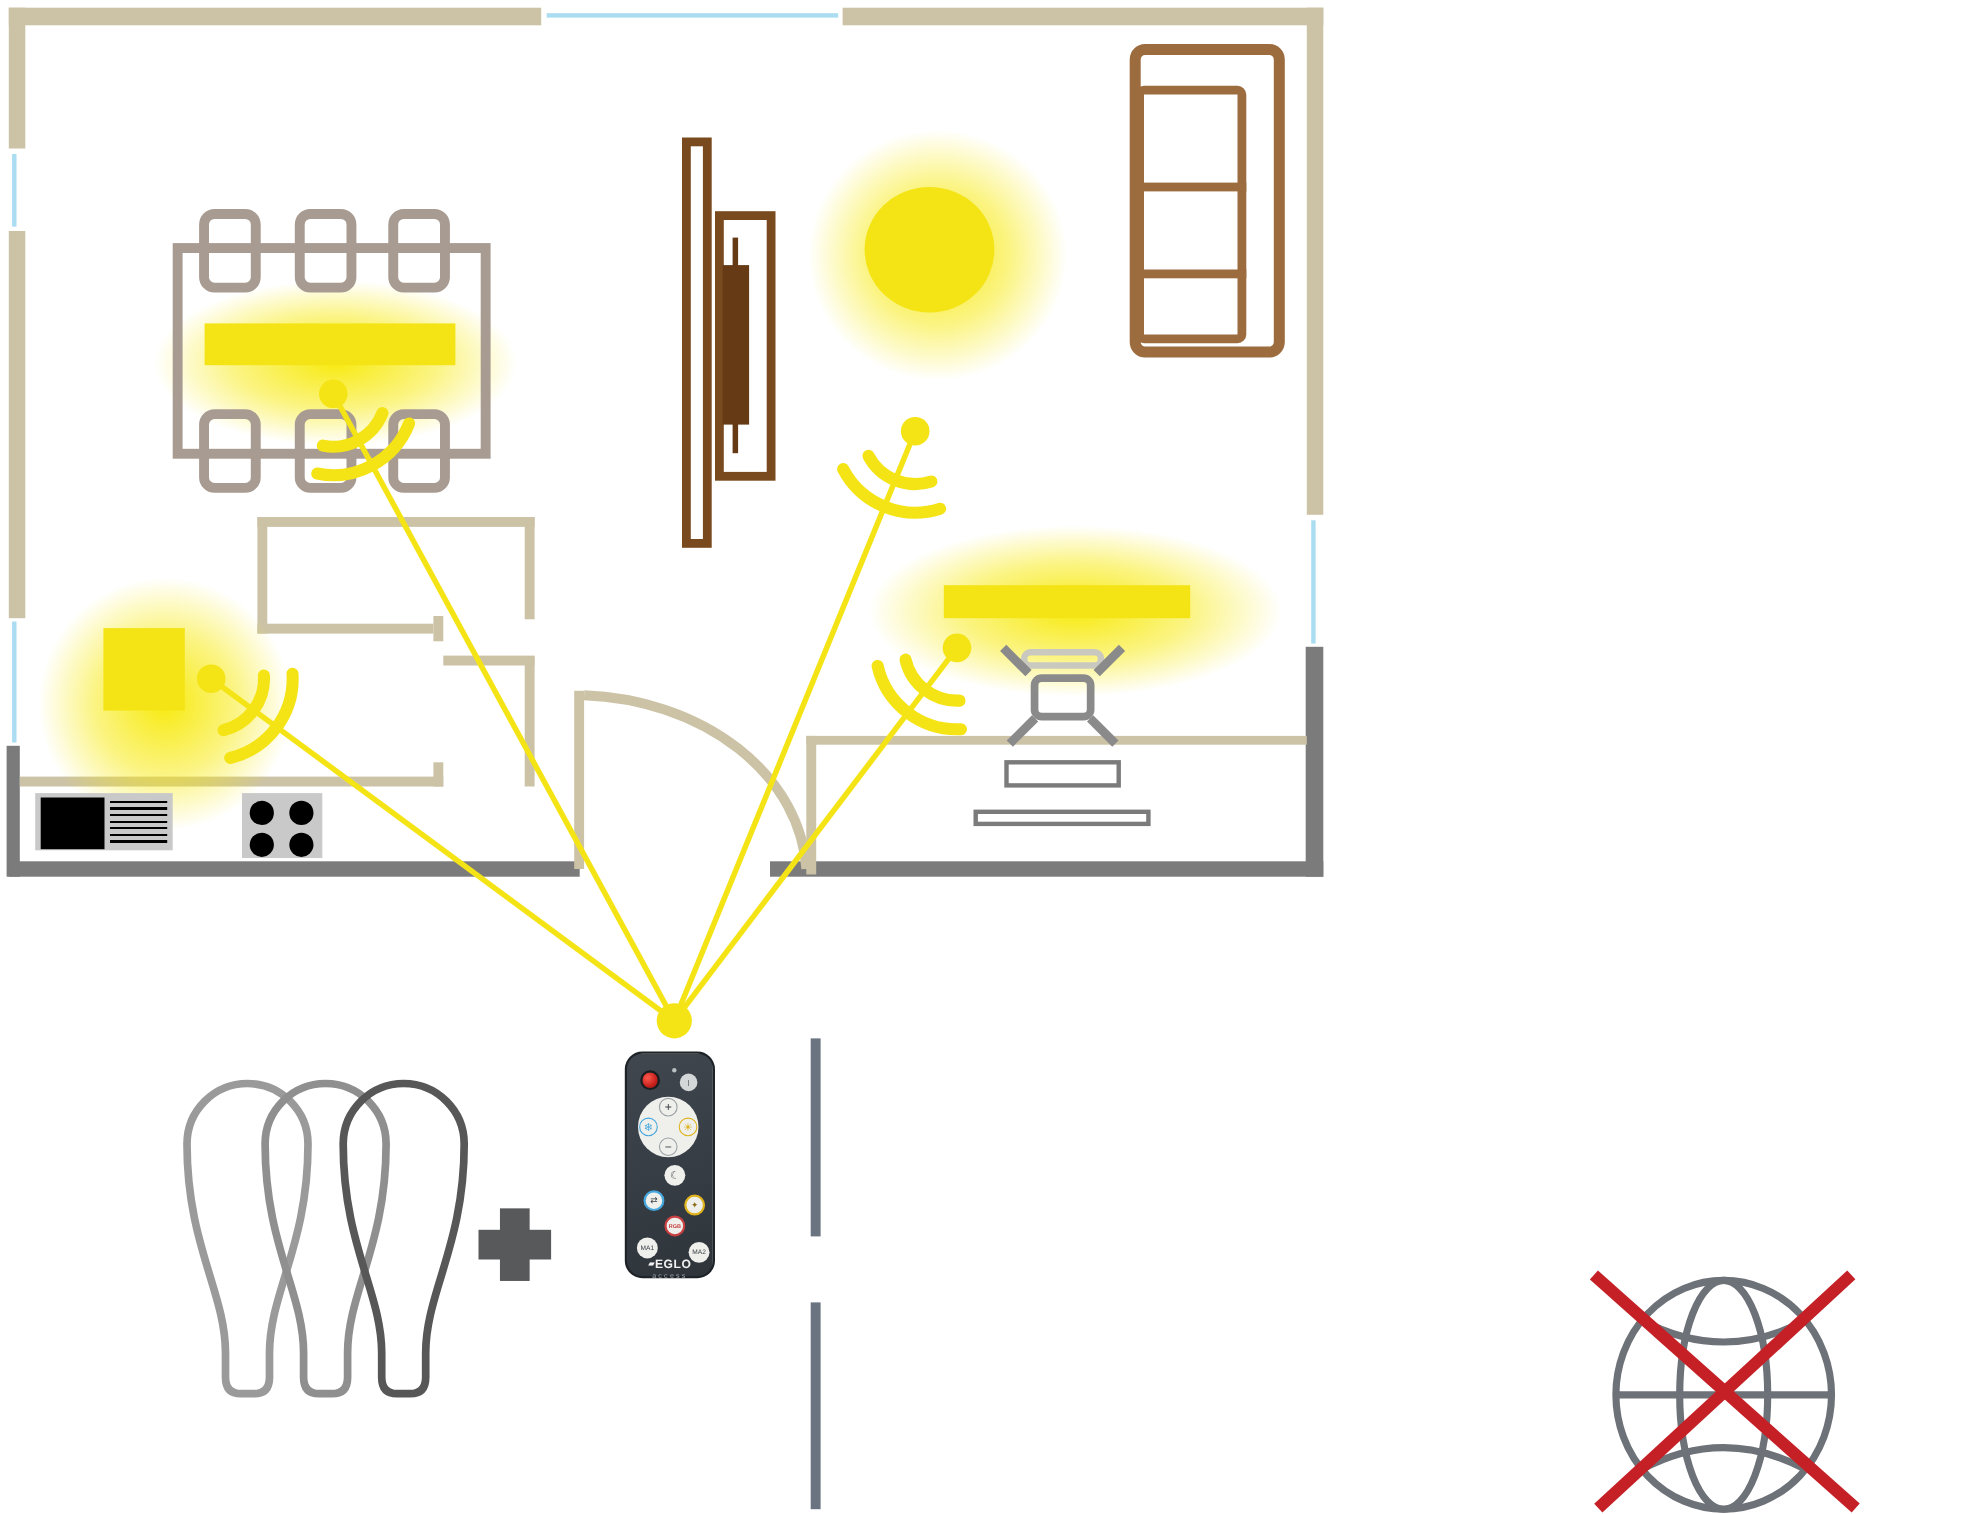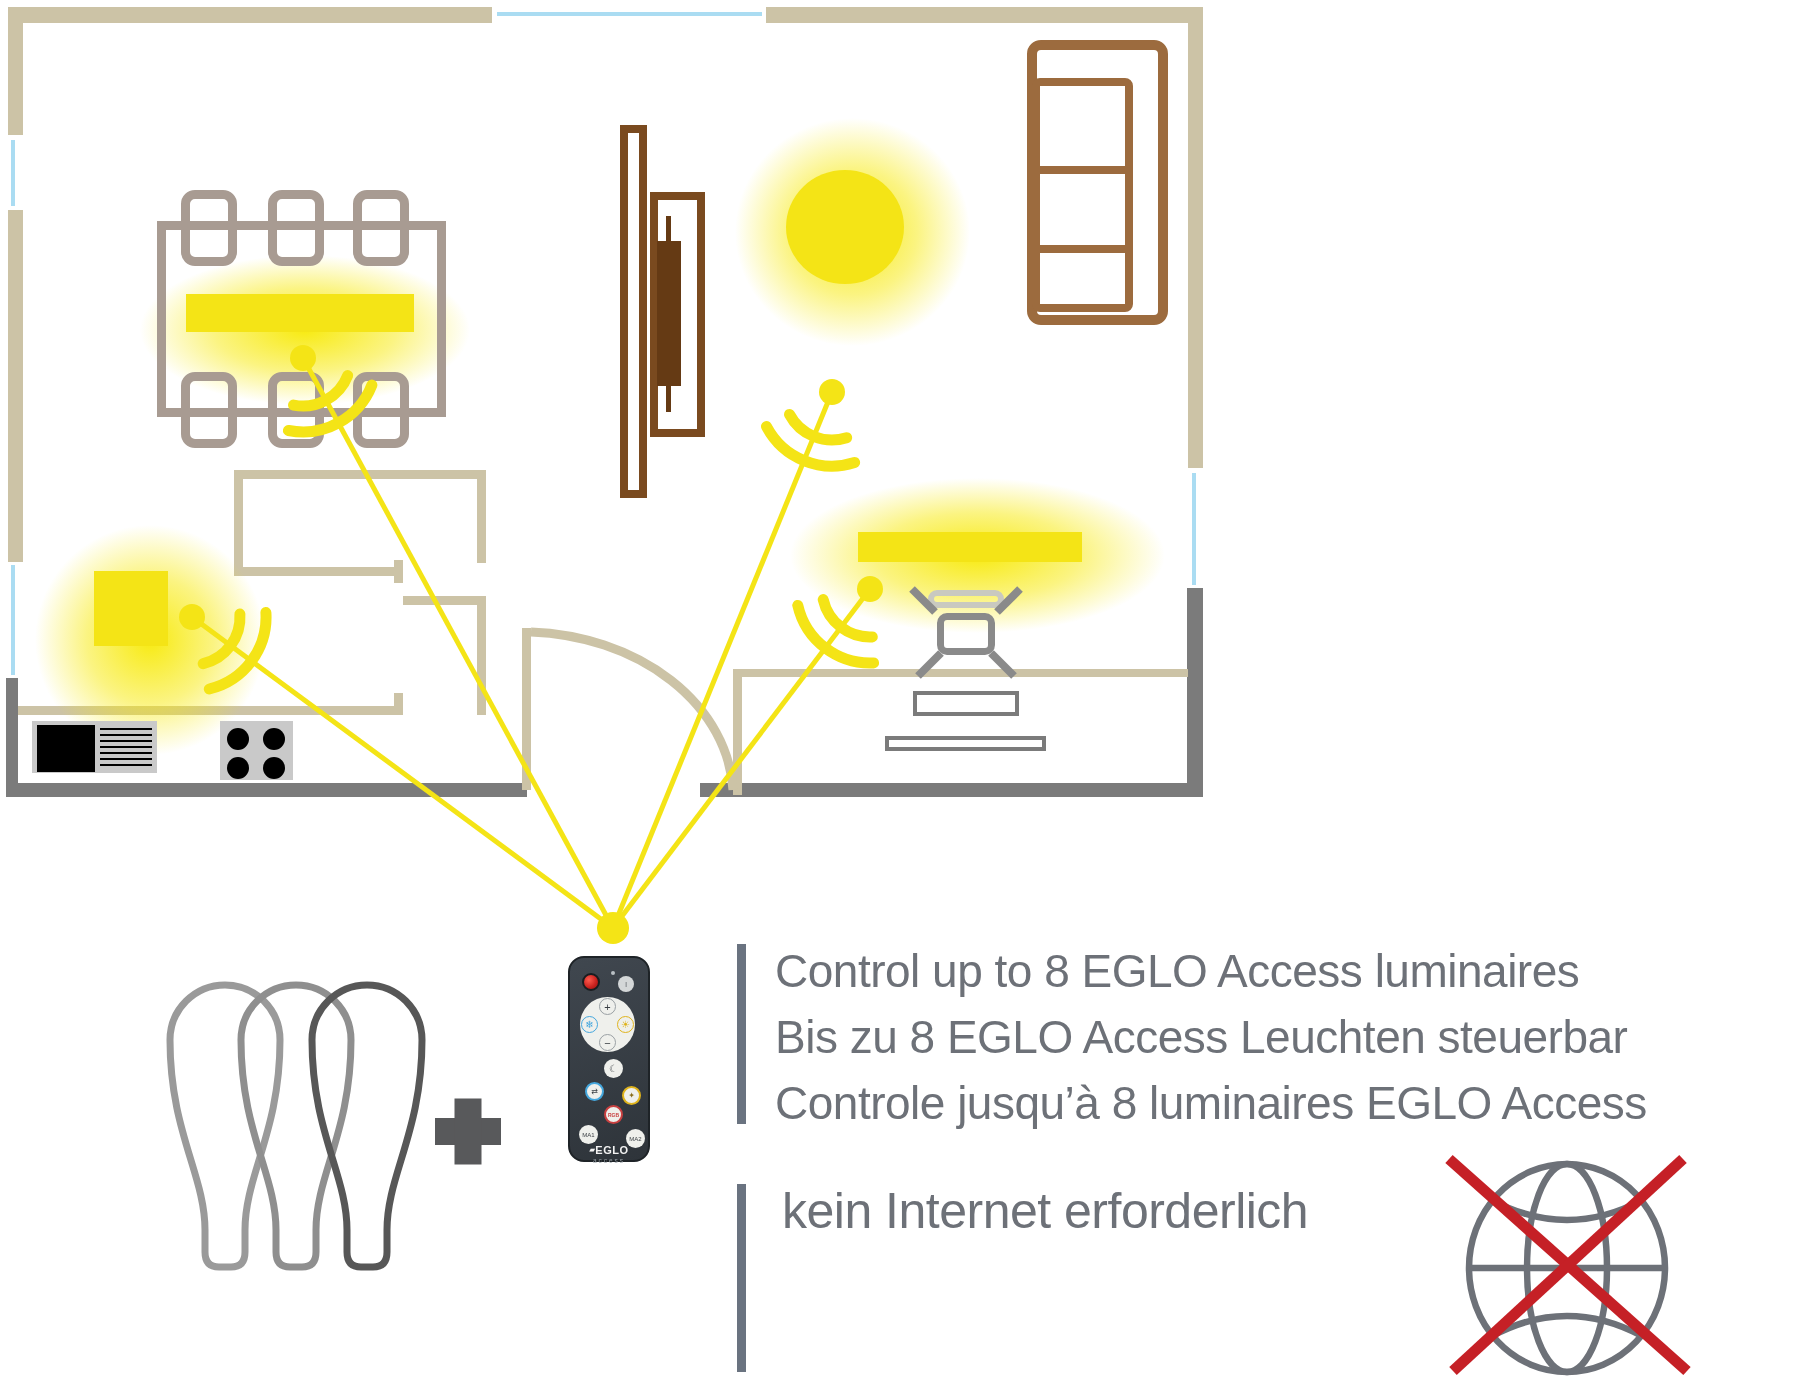--- a/index.html
+++ b/index.html
@@ -195,24 +195,18 @@
         <span>MA1</span>
       </div>
     <div class="btn" style="left:56px;top:171px;width:19px;height:19px;font-size:6px;">
         <span>MA2</span>
       </div>
     <div class="abs" style="left:0;top:186px;width:100%;text-align:center;color:#f2f2f2;font-size:11px;font-weight:bold;letter-spacing:.5px;"><span style="font-size:7px;vertical-align:2px;">▰</span><span>EGLO</span></div>
     <div class="abs" style="left:0;top:199px;width:100%;text-align:center;color:#9aa2a8;font-size:6.5px;letter-spacing:2px;"><span>access</span></div>
   </div>
 
   <div class="bar" style="left:737px;top:944px;width:9px;height:180px;"></div>
-  <div class="txt" style="left:775px;top:938px;font-size:46px;line-height:66px;letter-spacing:-0.5px;">
-    <div>Control up to 8 EGLO Access luminaires</div>
-    <div>Bis zu 8 EGLO Access Leuchten steuerbar</div>
-    <div>Controle jusqu’à 8 luminaires EGLO Access</div>
-  </div>
 
   <div class="bar" style="left:737px;top:1184px;width:9px;height:188px;"></div>
   <div class="txt" style="left:782px;top:1178px;font-size:50px;line-height:66px;letter-spacing:-0.5px;">
-    <div>kein Internet erforderlich</div>
   </div>
 
 </div>
 
 </body></html>

